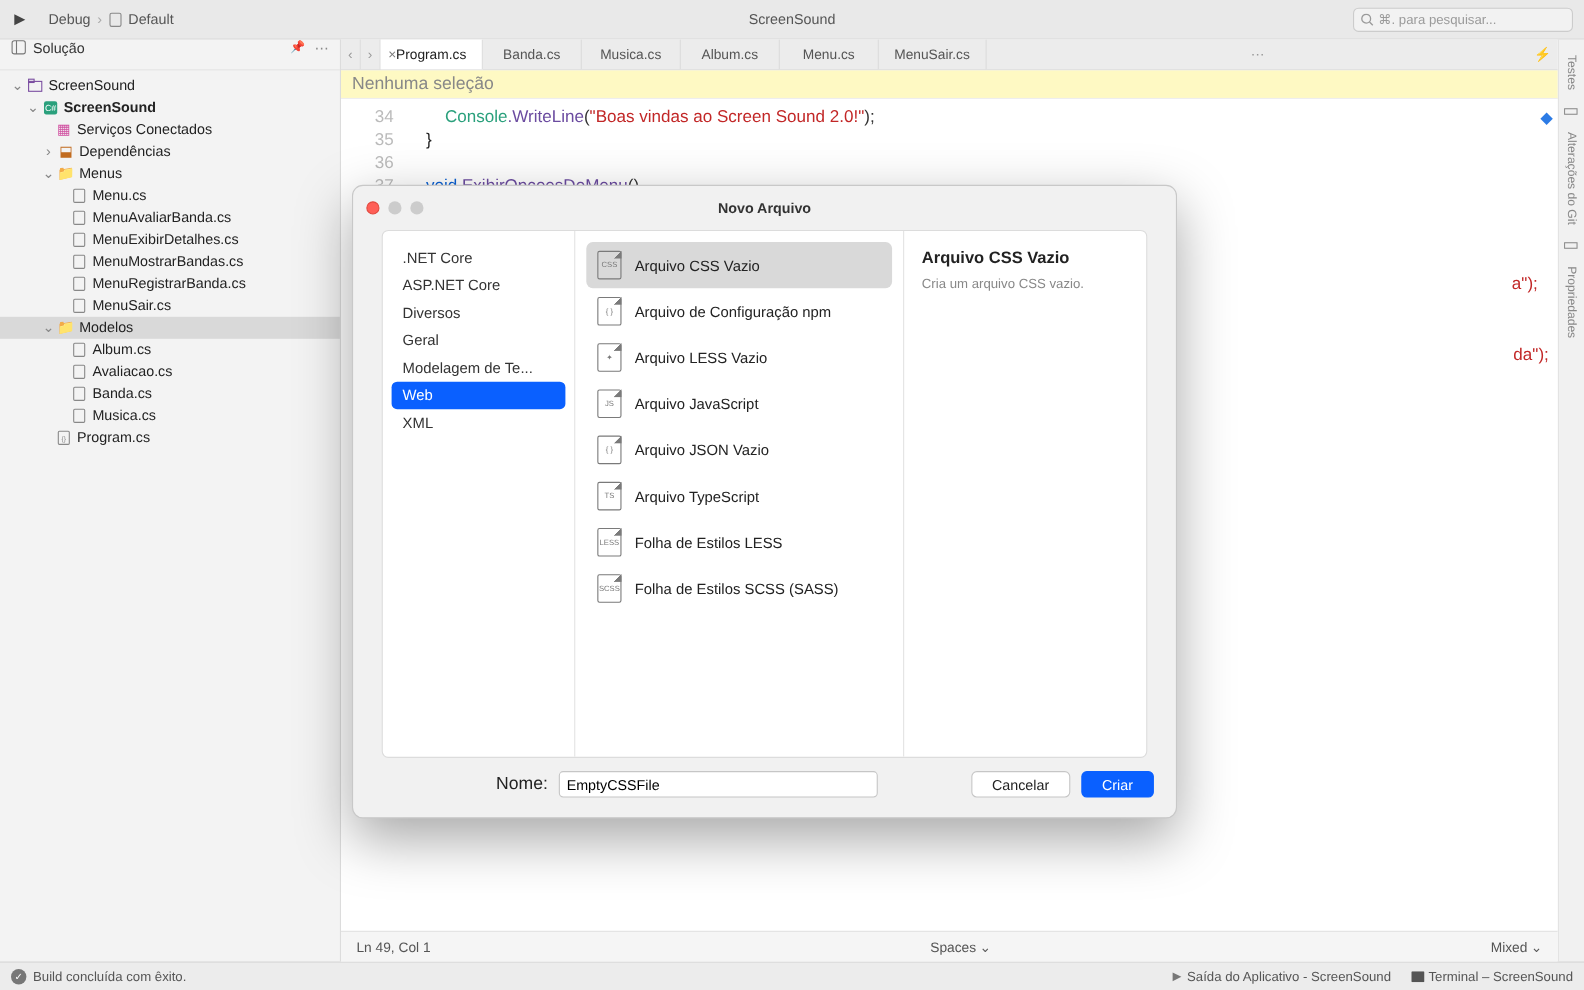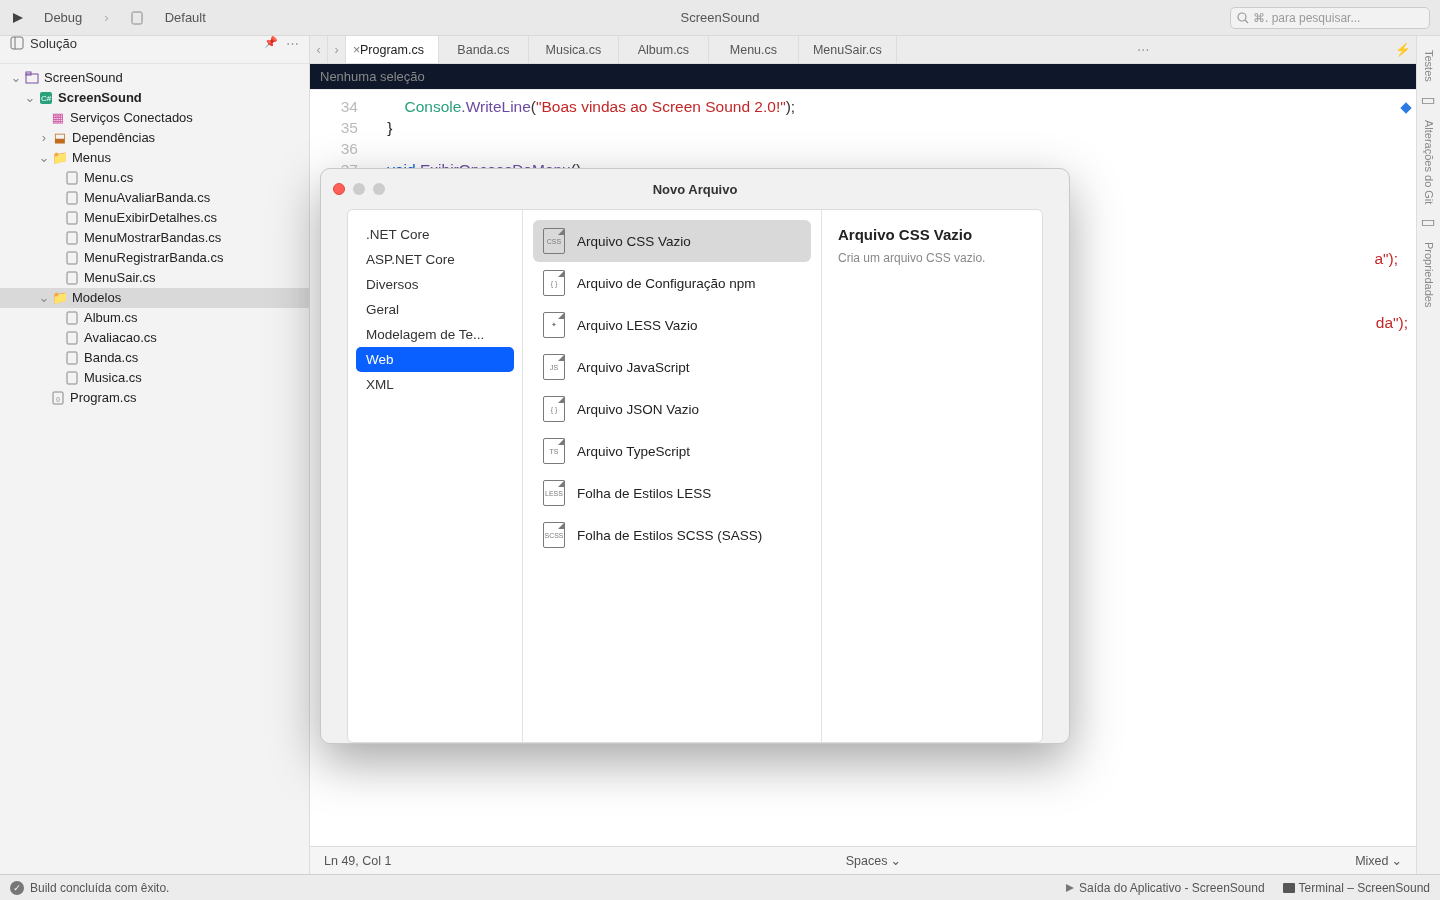--- a/index.html
+++ b/index.html
@@ -1,19 +1,19 @@
 <!DOCTYPE html>
 <html><head>
 <meta charset="utf-8">
 <style>
 *{box-sizing:border-box;margin:0;padding:0;font-family:-apple-system,BlinkMacSystemFont,"Segoe UI",Helvetica,Arial,sans-serif;}
 html,body{width:1440px;height:900px;overflow:hidden;background:#ececec;color:#222;}
 .toolbar{height:36px;display:flex;align-items:center;padding:0 10px;background:#e9e9e9;border-bottom:1px solid #d9d9d9;font-size:13px;}
 .toolbar .play{width:16px;height:16px;display:flex;align-items:center;justify-content:center;margin-right:18px;color:#444;}
-.toolbar .crumbs{display:flex;align-items:flex-end;gap:22px;color:#555;}
+.toolbar .crumbs{display:flex;align-items:flex-end;gap:6px;color:#555;}
 .toolbar .crumbs .gt{color:#aaa;}
 .toolbar .title{position:absolute;left:0;right:0;text-align:center;color:#555;pointer-events:none;}
 .toolbar .search{margin-left:auto;width:200px;height:22px;border:1px solid #ccc;border-radius:5px;display:flex;align-items:center;padding:0 6px;color:#9a9a9a;font-size:12px;background:#f2f2f2;}
 .toolbar .search svg{margin-right:4px;}
 .main{display:flex;height:calc(100% - 36px - 26px);}
 .sidebar{width:310px;background:#f3f3f3;border-right:1px solid #dcdcdc;display:flex;flex-direction:column;}
 .sidebar-header{height:28px;display:flex;padding:0 10px;font-size:13px;color:#333;border-bottom:1px solid #e3e3e3;}
 .sidebar-header .spacer{flex:1;}
 .sidebar-header .pin{color:#888;font-size:11px;margin-right:8px;}
 .tree{padding:4px 0;font-size:13px;}
@@ -23,21 +23,21 @@
 .ic{width:16px;height:16px;display:inline-flex;align-items:center;justify-content:center;margin-right:4px;}
 .folder{color:#3a78d6;}
 .folder.pink{color:#d04fa0;}
 .editor{flex:1;display:flex;flex-direction:column;background:#fff;position:relative;}
 .tabs{height:28px;display:flex;align-items:stretch;border-bottom:1px solid #ddd;background:#ececec;font-size:12.5px;}
 .tab-nav{width:18px;display:flex;align-items:center;justify-content:center;color:#999;border-right:1px solid #ddd;}
 .tab{min-width:90px;padding:0 14px;display:flex;align-items:center;justify-content:center;border-right:1px solid #ddd;color:#555;position:relative;}
 .tab.active{background:#fff;color:#222;}
 .tab.active::before{content:"×";position:absolute;left:7px;color:#7a7a7a;}
 .tabs .more{margin-left:auto;width:26px;display:flex;align-items:center;justify-content:center;color:#999;}
-.breadcrumb{height:26px;display:flex;align-items:center;padding:0 10px;font-size:13px;color:#888;background:#0f172a;border-bottom:1px solid #eee;}
+.breadcrumb{height:26px;display:flex;align-items:center;padding:0 10px;font-size:16px;color:#888;background:#fef9c3;border-bottom:1px solid #eee;}
 .code{flex:1;overflow:hidden;font-family:Menlo,Consolas,monospace;font-size:15.5px;line-height:21px;padding:6px 0;background:#fff;position:relative;}
 .code-line{display:flex;}
 .gutter{width:60px;text-align:right;color:#bbb;padding-right:12px;}
 .code-text{white-space:pre;}
 .kw{color:#0a60d3;}
 .str{color:#c22727;}
 .fn{color:#6b4ba0;}
 .punct{color:#333;}
 .ident{color:#2aa07c;}
 .issue-dot{position:absolute;right:6px;top:14px;width:8px;height:8px;background:#2c7be5;transform:rotate(45deg);}
@@ -397,13 +397,23 @@
         <div class="tpl-item ">
           <span class="tpl-icon">SCSS</span>
           <span>Folha de Estilos SCSS (SASS)</span>
         </div>
       </div>
     <div class="tpl-desc">
       <h3>Arquivo CSS Vazio</h3>
       <p>Cria um arquivo CSS vazio.</p>
     </div>
   </div>
+  <div class="modal-footer">
+    <div class="name-row">
+      <span>Nome:</span>
+      <input type="text" value="EmptyCSSFile" style="">
+    </div>
+    <div class="btns">
+      <div class="btn">Cancelar</div>
+      <div class="btn primary">Criar</div>
+    </div>
+  </div>
 </div>
 
 </body></html>

